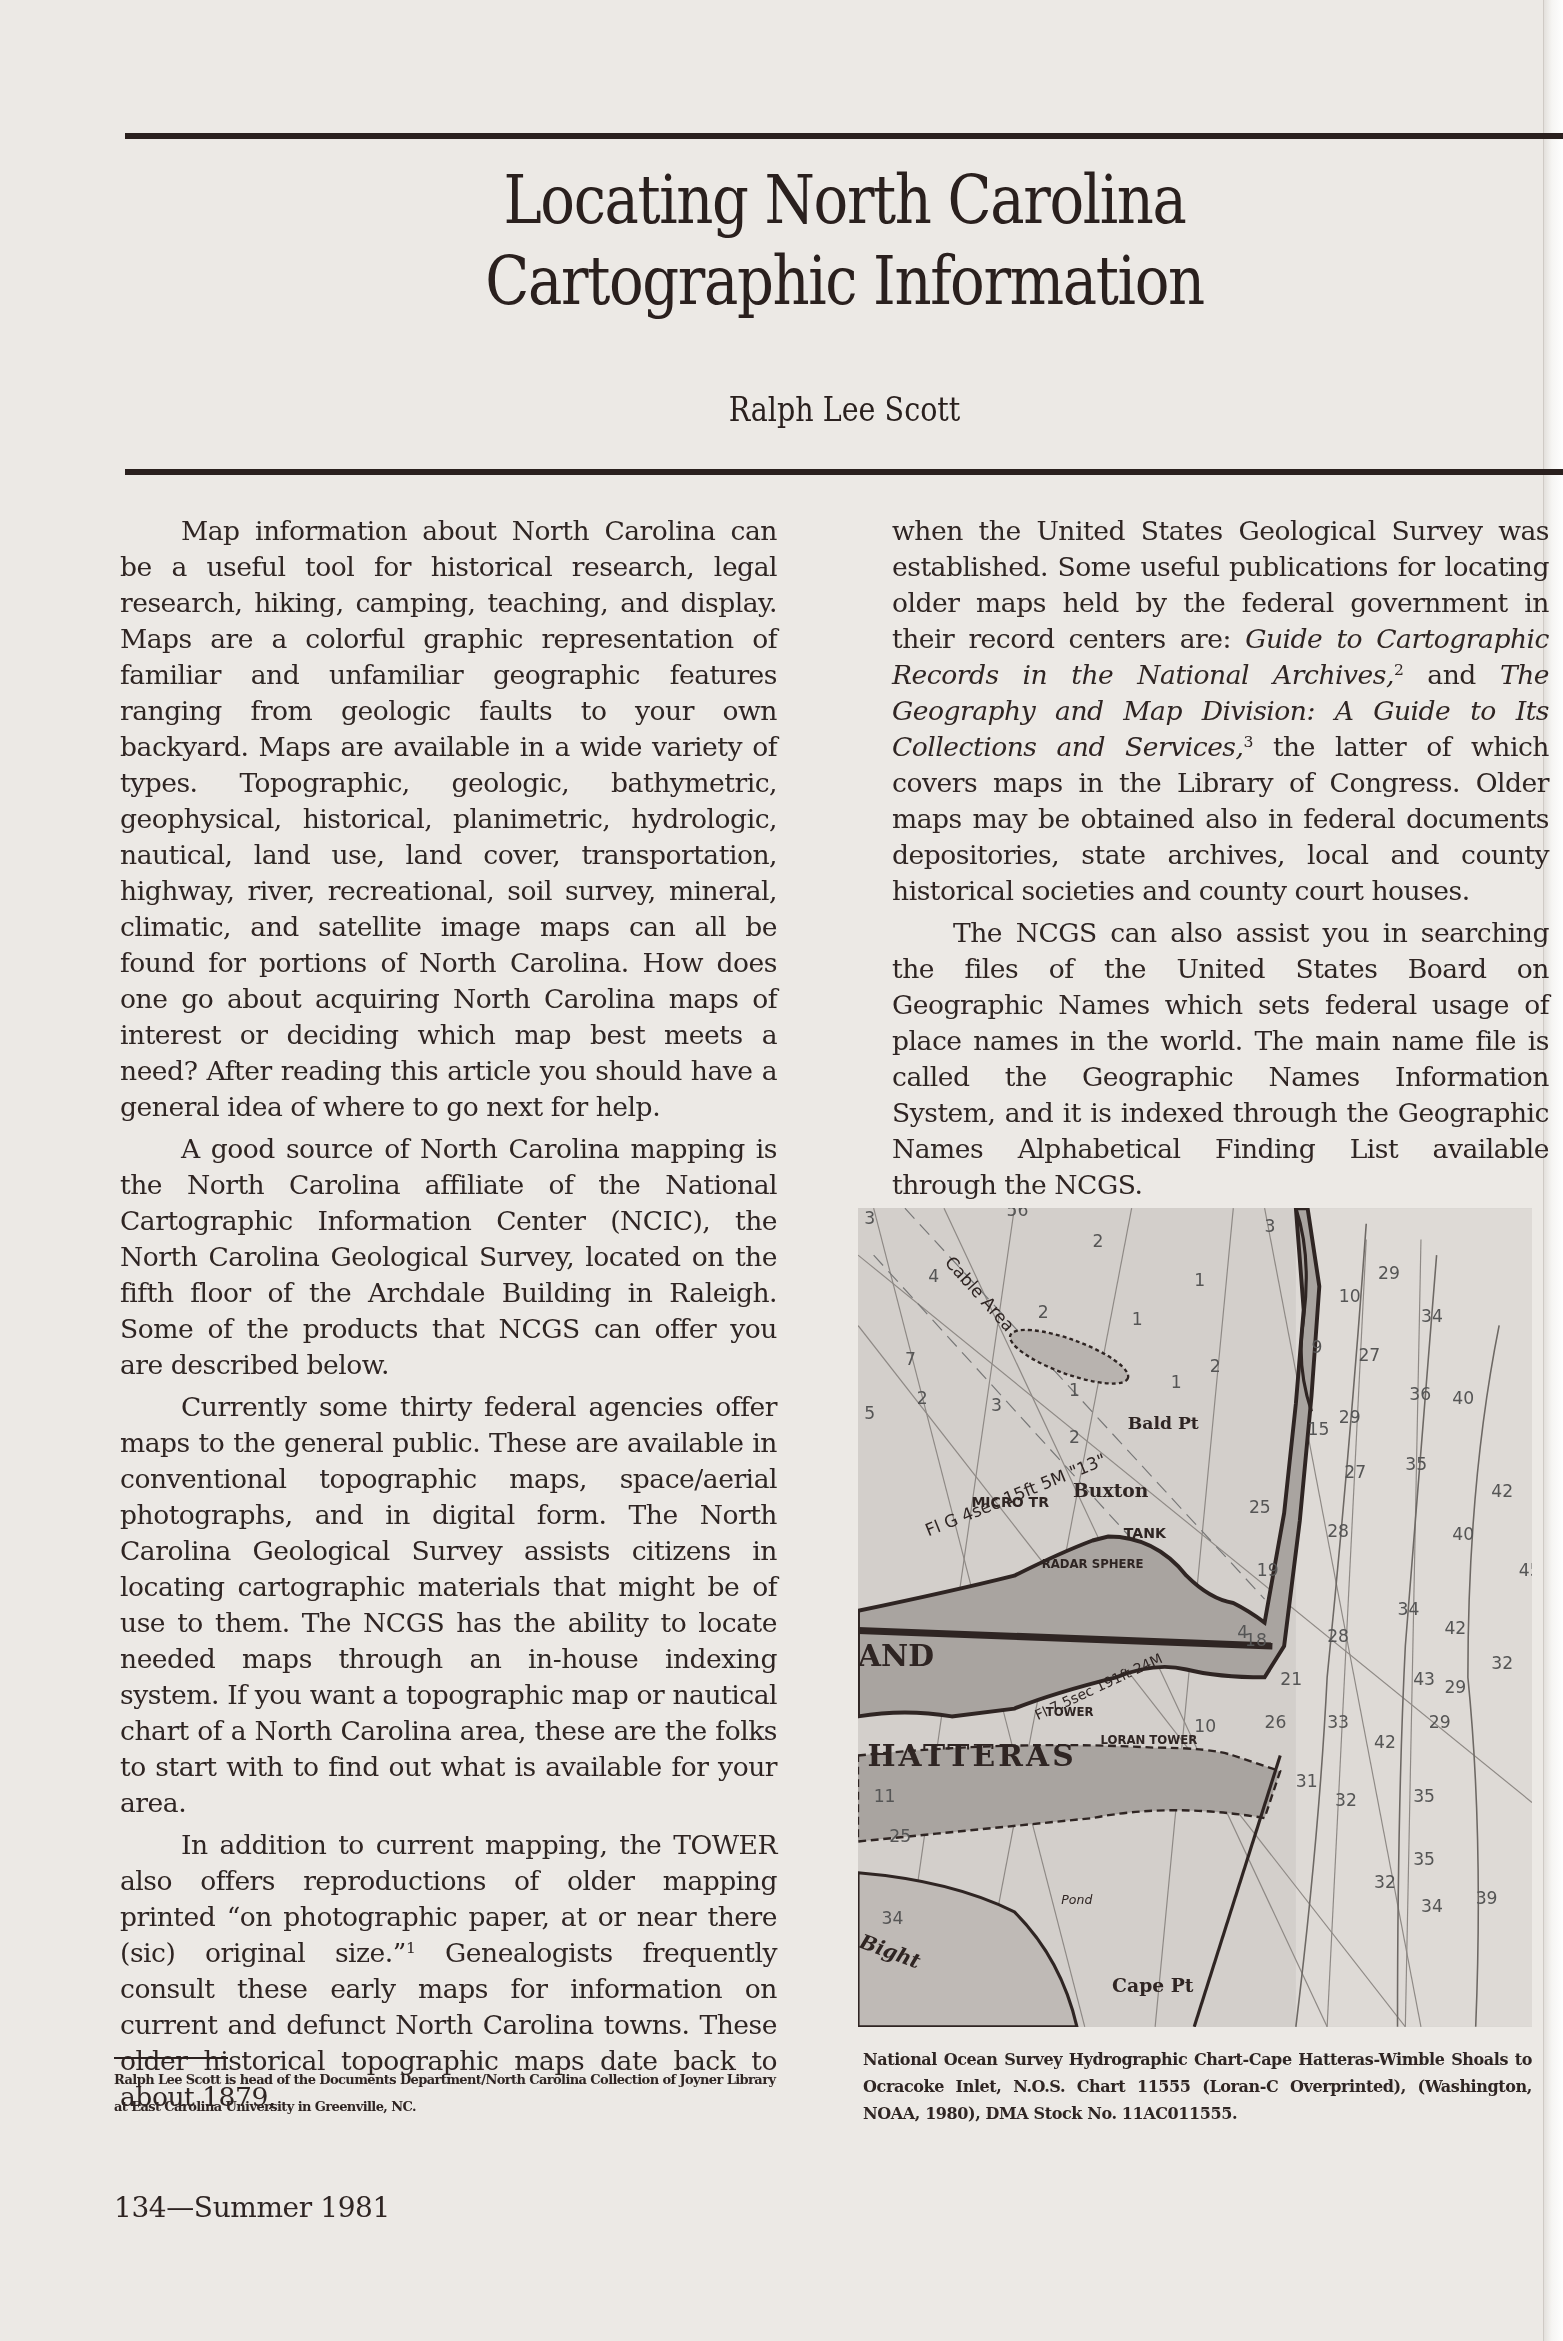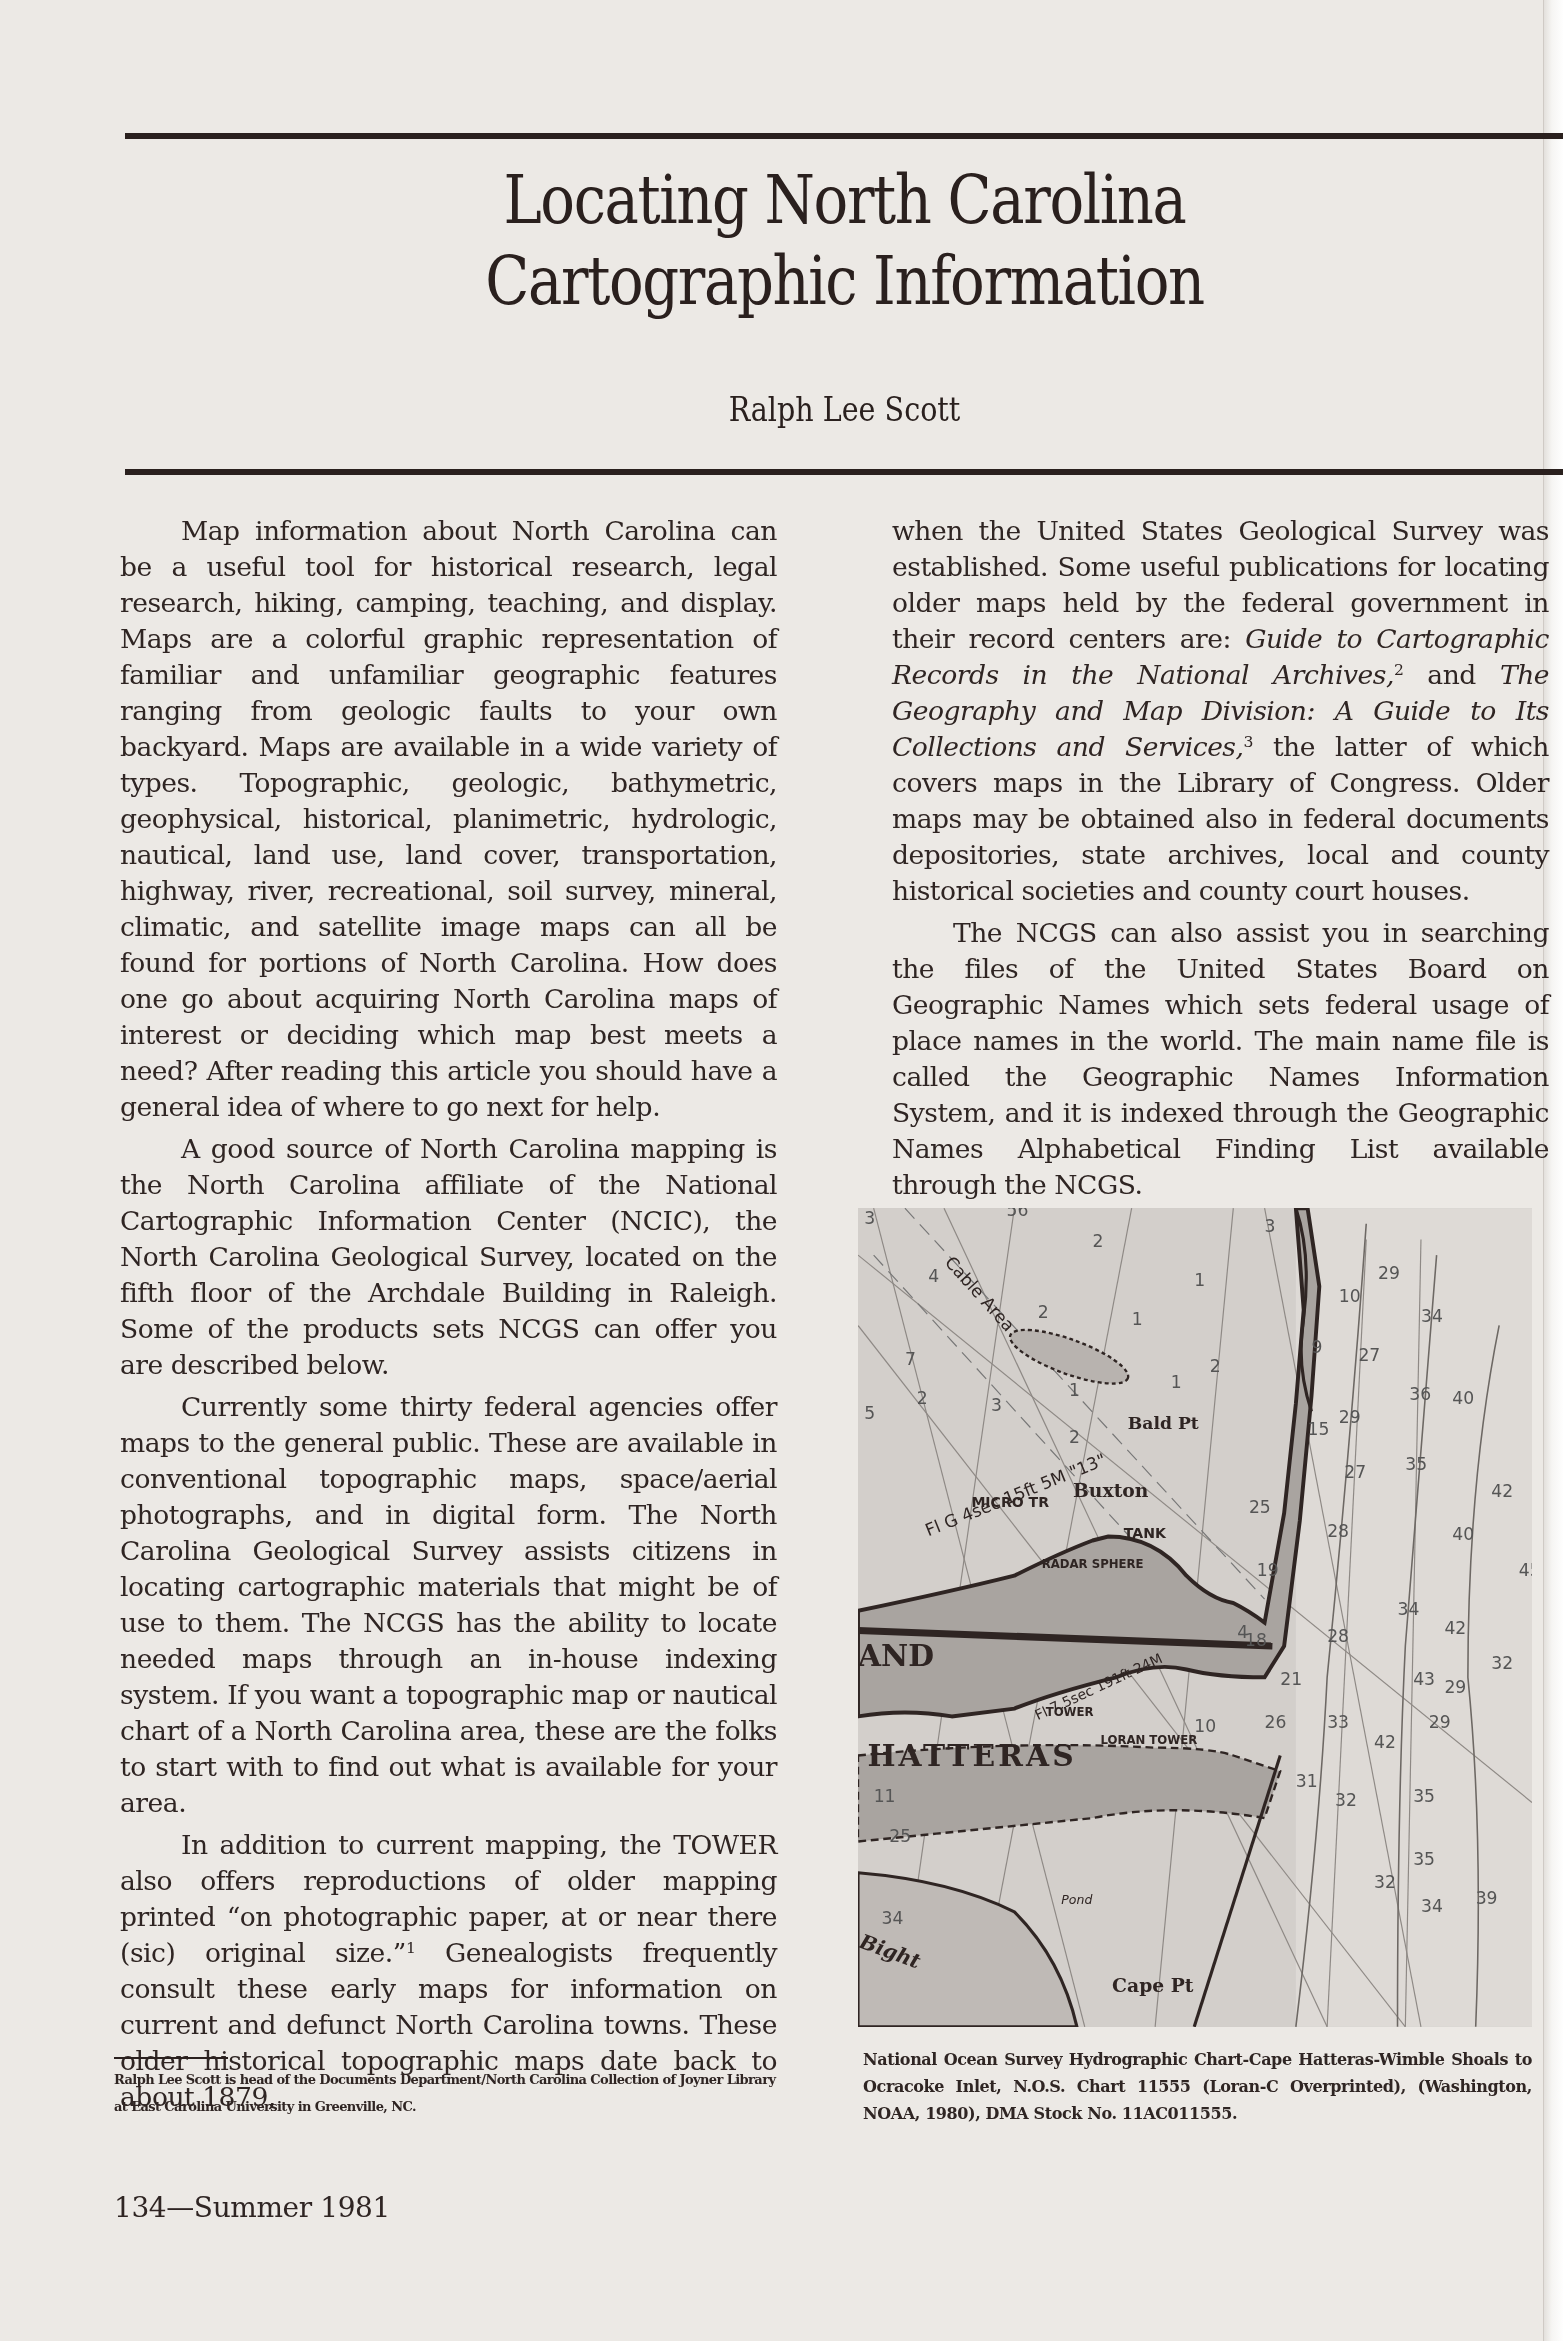--- a/index.html
+++ b/index.html
@@ -81,21 +81,21 @@
 <div class="rule top"></div>
 <h1 class="title" style="margin:0;font-weight:normal;">
   <span>Locating North Carolina</span>
   <span>Cartographic Information</span>
 </h1>
 <div class="byline">Ralph Lee Scott</div>
 <div class="rule bottom"></div>
 
 <div class="col left">
   <p class="indent">Map information about North Carolina can be a useful tool for historical research, legal research, hiking, camping, teaching, and display. Maps are a colorful graphic representation of familiar and unfamiliar geographic features ranging from geologic faults to your own backyard. Maps are available in a wide variety of types. Topographic, geologic, bathymetric, geophysical, historical, planimetric, hydrologic, nautical, land use, land cover, transportation, highway, river, recreational, soil survey, mineral, climatic, and satellite image maps can all be found for portions of North Carolina. How does one go about acquiring North Carolina maps of interest or deciding which map best meets a need? After reading this article you should have a general idea of where to go next for help.</p>
-  <p class="indent">A good source of North Carolina mapping is the North Carolina affiliate of the National Cartographic Information Center (NCIC), the North Carolina Geological Survey, located on the fifth floor of the Archdale Building in Raleigh. Some of the products sets NCGS can offer you are described below.</p>
+  <p class="indent">A good source of North Carolina mapping is the North Carolina affiliate of the National Cartographic Information Center (NCIC), the North Carolina Geological Survey, located on the fifth floor of the Archdale Building in Raleigh. Some of the products that NCGS can offer you are described below.</p>
   <p class="indent">Currently some thirty federal agencies offer maps to the general public. These are available in conventional topographic maps, space/aerial photographs, and in digital form. The North Carolina Geological Survey assists citizens in locating cartographic materials that might be of use to them. The NCGS has the ability to locate needed maps through an in-house indexing system. If you want a topographic map or nautical chart of a North Carolina area, these are the folks to start with to find out what is available for your area.</p>
   <p class="indent"><span>In addition to current mapping, the TOWER also offers reproductions of older mapping printed “on photographic paper, at or near there (sic) original size.”</span><sup>1</sup><span> Genealogists frequently consult these early maps for information on current and defunct North Carolina towns. These older historical topographic maps date back to about 1879,</span></p>
 </div>
 
 <div class="col right">
   <p><span>when the United States Geological Survey was established. Some useful publications for locating older maps held by the federal government in their record centers are: </span><i>Guide to Cartographic Records in the National Archives,</i><sup>2</sup><span> and </span><i>The Geography and Map Division: A Guide to Its Collections and Services,</i><sup>3</sup><span> the latter of which covers maps in the Library of Congress. Older maps may be obtained also in federal documents depositories, state archives, local and county historical societies and county court houses.</span></p>
   <p class="indent">The NCGS can also assist you in searching the files of the United States Board on Geographic Names which sets federal usage of place names in the world. The main name file is called the Geographic Names Information System, and it is indexed through the Geographic Names Alphabetical Finding List available through the NCGS.</p>
 </div>
 
 <div class="map">

